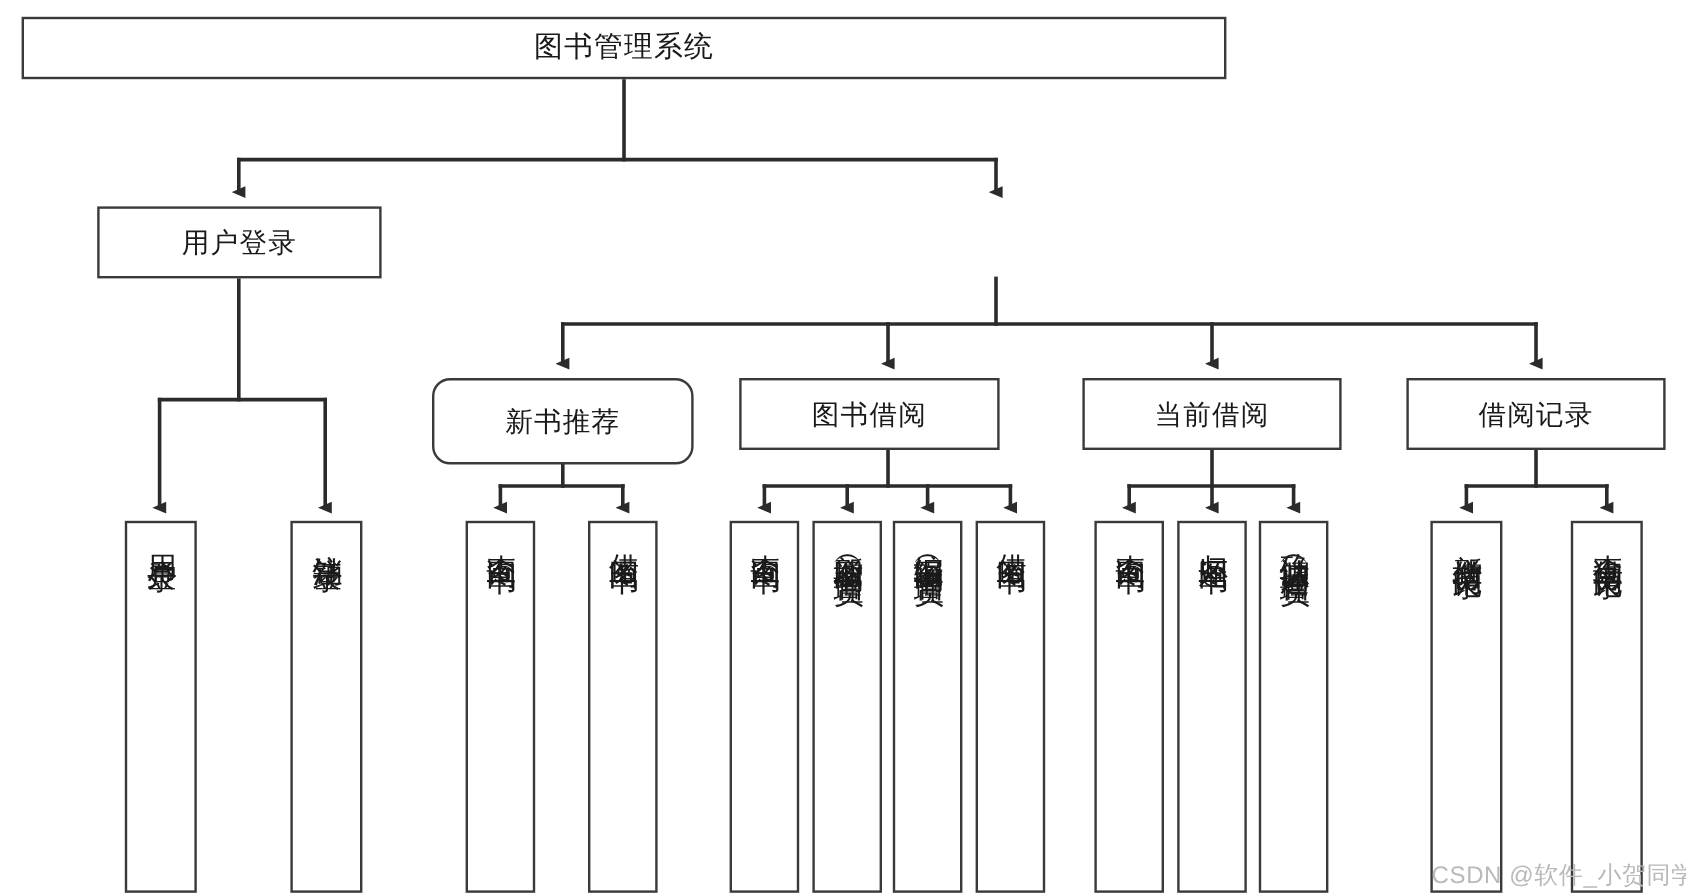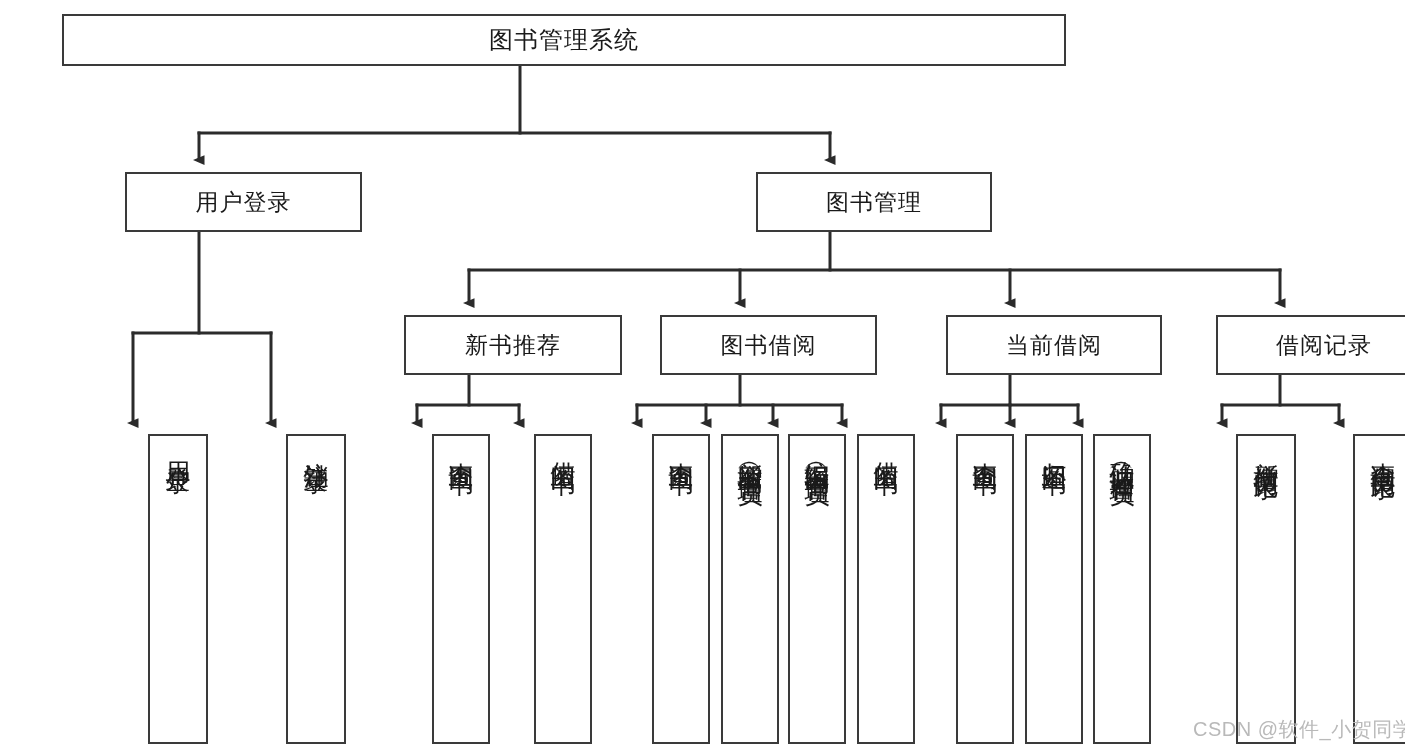--- a/index.html
+++ b/index.html
@@ -28,21 +28,20 @@
     position: absolute;
     box-sizing: border-box;
     background: #ffffff;
     border: 2.5px solid #3a3a3a;
     display: flex;
     align-items: center;
     justify-content: center;
     text-align: center;
     color: #1a1a1a;
     z-index: 2;
-    margin-left: 44px;
   }
   .node-label {
     font-size: 23px;
     line-height: 1.05;
     letter-spacing: 1px;
     white-space: nowrap;
   }
   .node.vertical {
     align-items: flex-start;
     justify-content: center;
@@ -122,25 +121,22 @@
     </g>
   </svg>
 
   <div class="node root" style="left:18px; top:14px; width:1004px; height:52px;">
     <span class="node-label">图书管理系统</span>
   </div>
 
   <div class="node" style="left:81px; top:172px; width:237px; height:60px;">
     <span class="node-label">用户登录</span>
   </div>
-  <div class="node" style="left:712px; top:172px; width:236px; height:60px;">
-    <span class="node-label">图书管理</span>
-  </div>
 
-  <div class="node" style="left:360px; top:315px; width:218px; height:60px;">
+  <div class="node" style="left:360px; top:315px; width:218px; height:72px;border-radius:15px;">
     <span class="node-label">新书推荐</span>
   </div>
   <div class="node" style="left:616px; top:315px; width:217px; height:60px;">
     <span class="node-label">图书借阅</span>
   </div>
   <div class="node" style="left:1172px; top:315px; width:216px; height:60px;">
     <span class="node-label">借阅记录</span>
   </div>
   <div class="node" style="left:902px; top:315px; width:216px; height:60px;">
     <span class="node-label">当前借阅</span>

